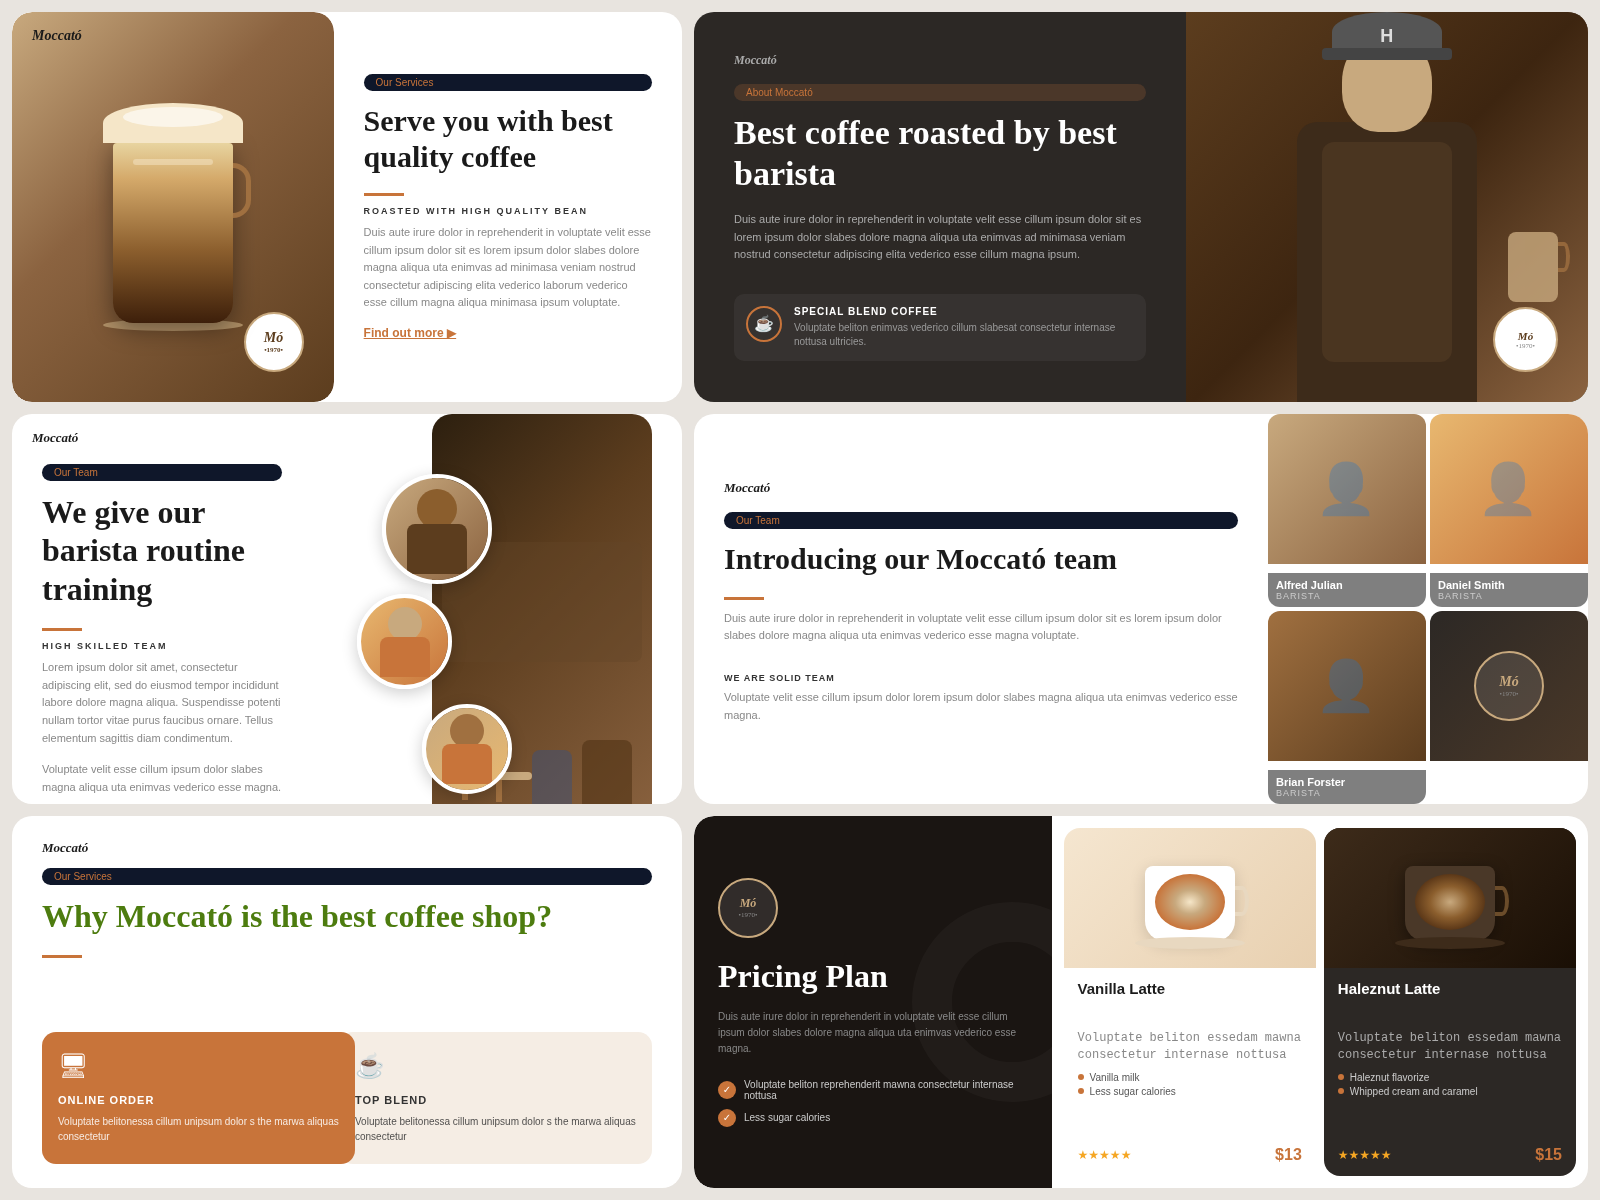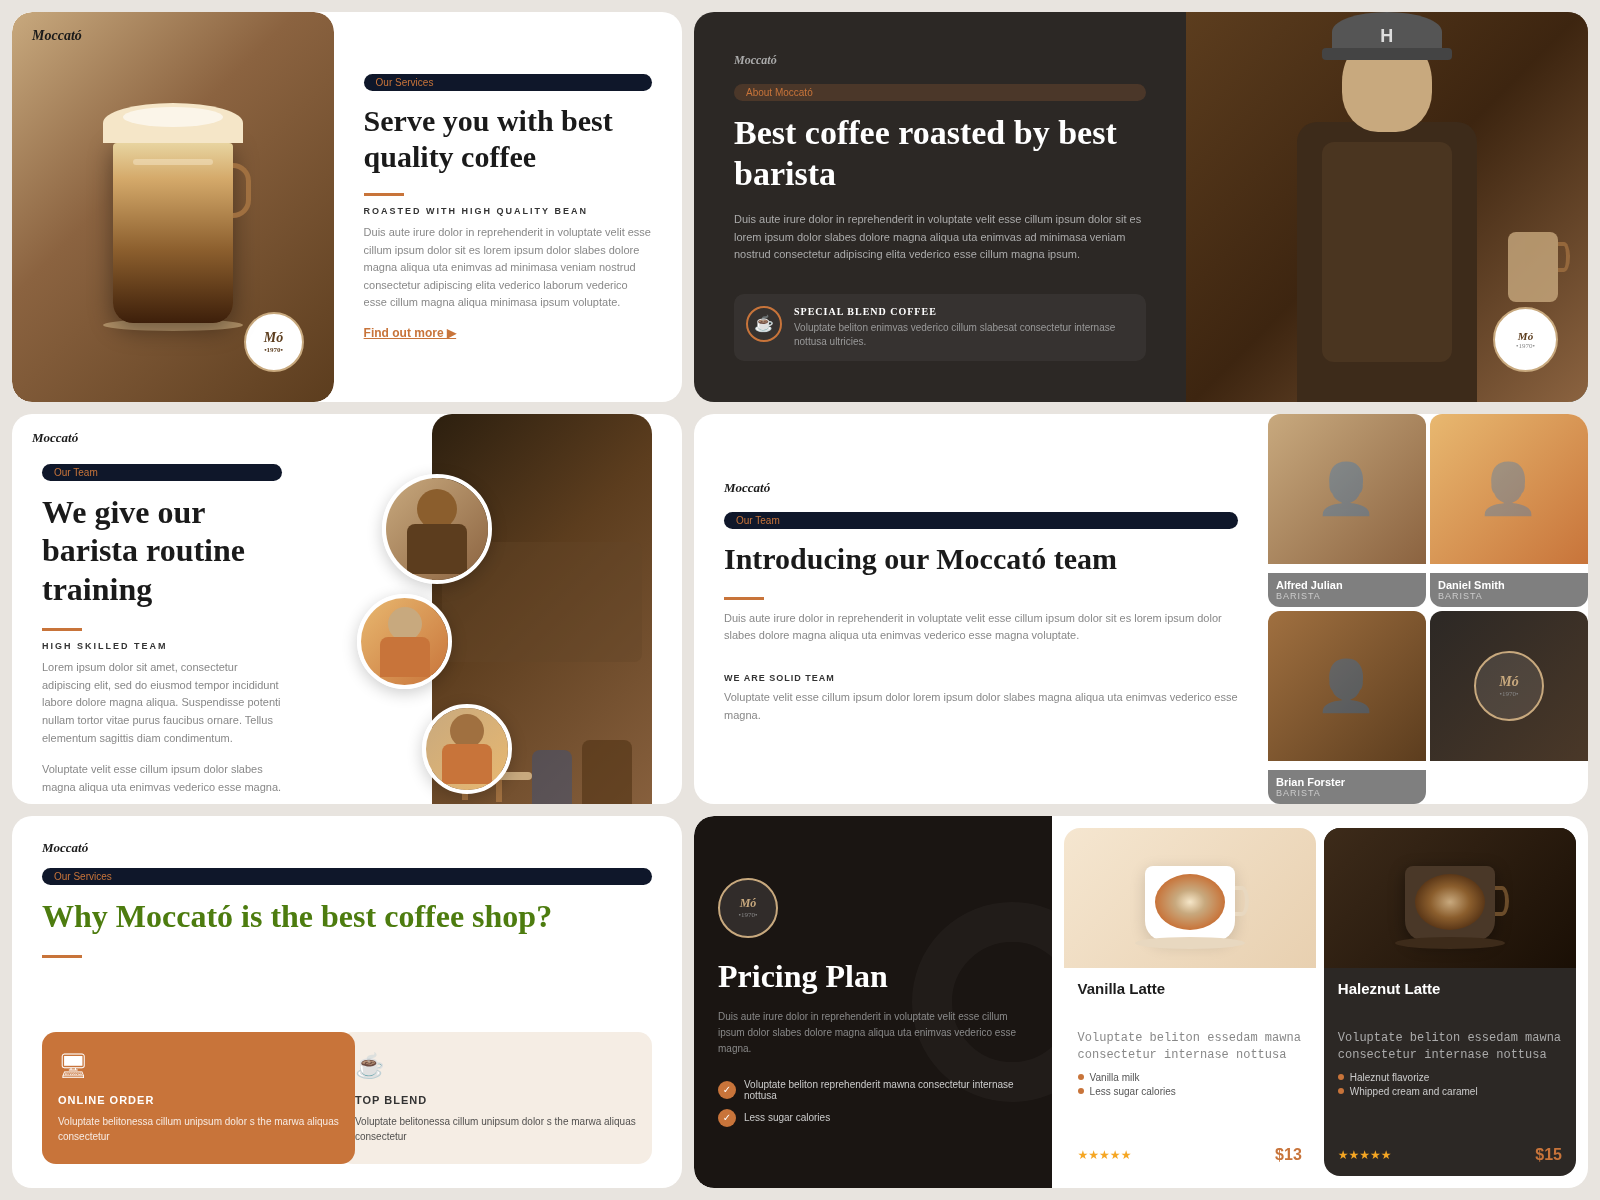--- a/index.html
+++ b/index.html
@@ -219,21 +219,21 @@
       display: flex;
       align-items: center;
       justify-content: center;
       color: #c8743a;
       font-size: 16px;
       flex-shrink: 0;
     }
     .special-blend h4 {
       font-size: 10px;
       color: #fff;
-      font-family: Liberation Serif, serif;
+      font-family: Liberation Sans, sans-serif;
       letter-spacing: 1px;
       margin-bottom: 4px;
     }
     .special-blend p {
       font-size: 10px;
       color: #999;
       font-family: sans-serif;
       line-height: 1.4;
     }
 

